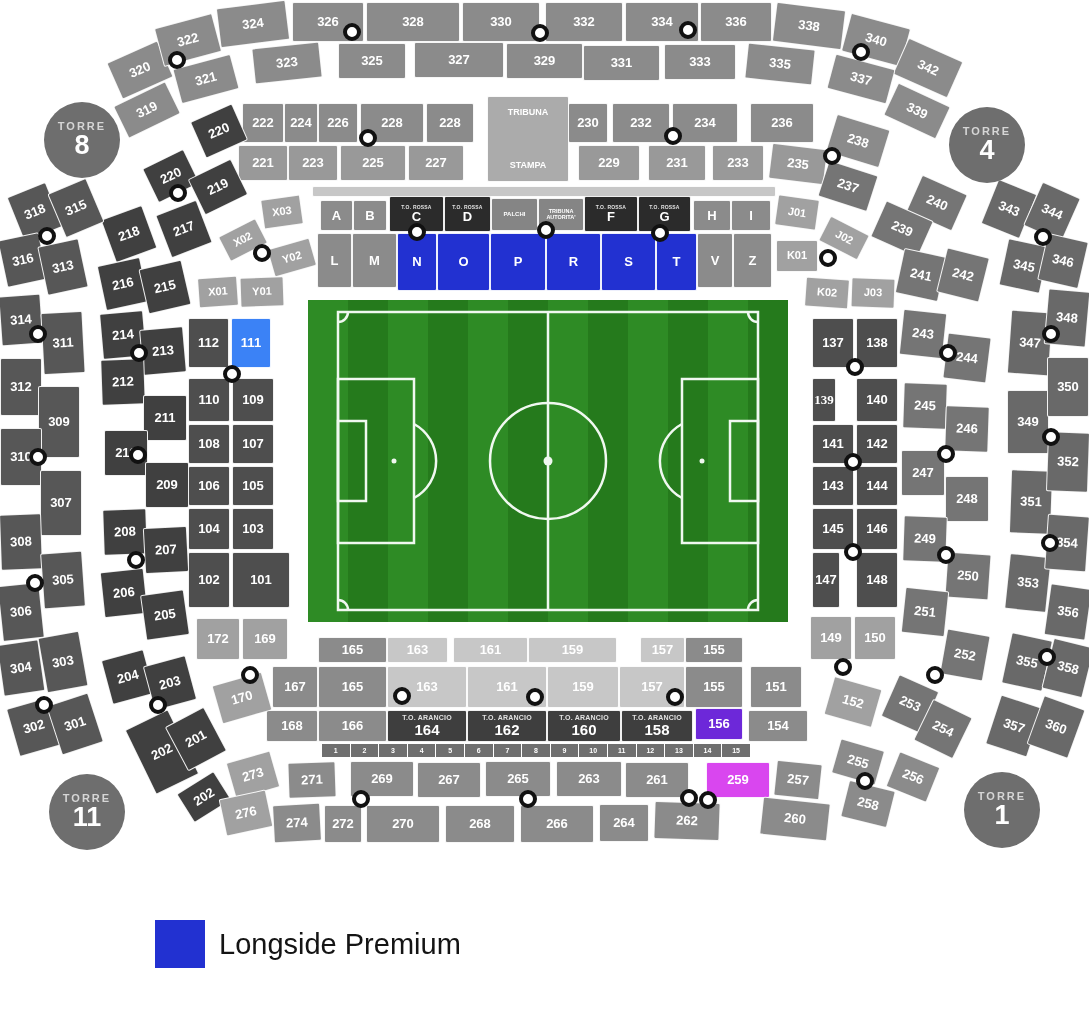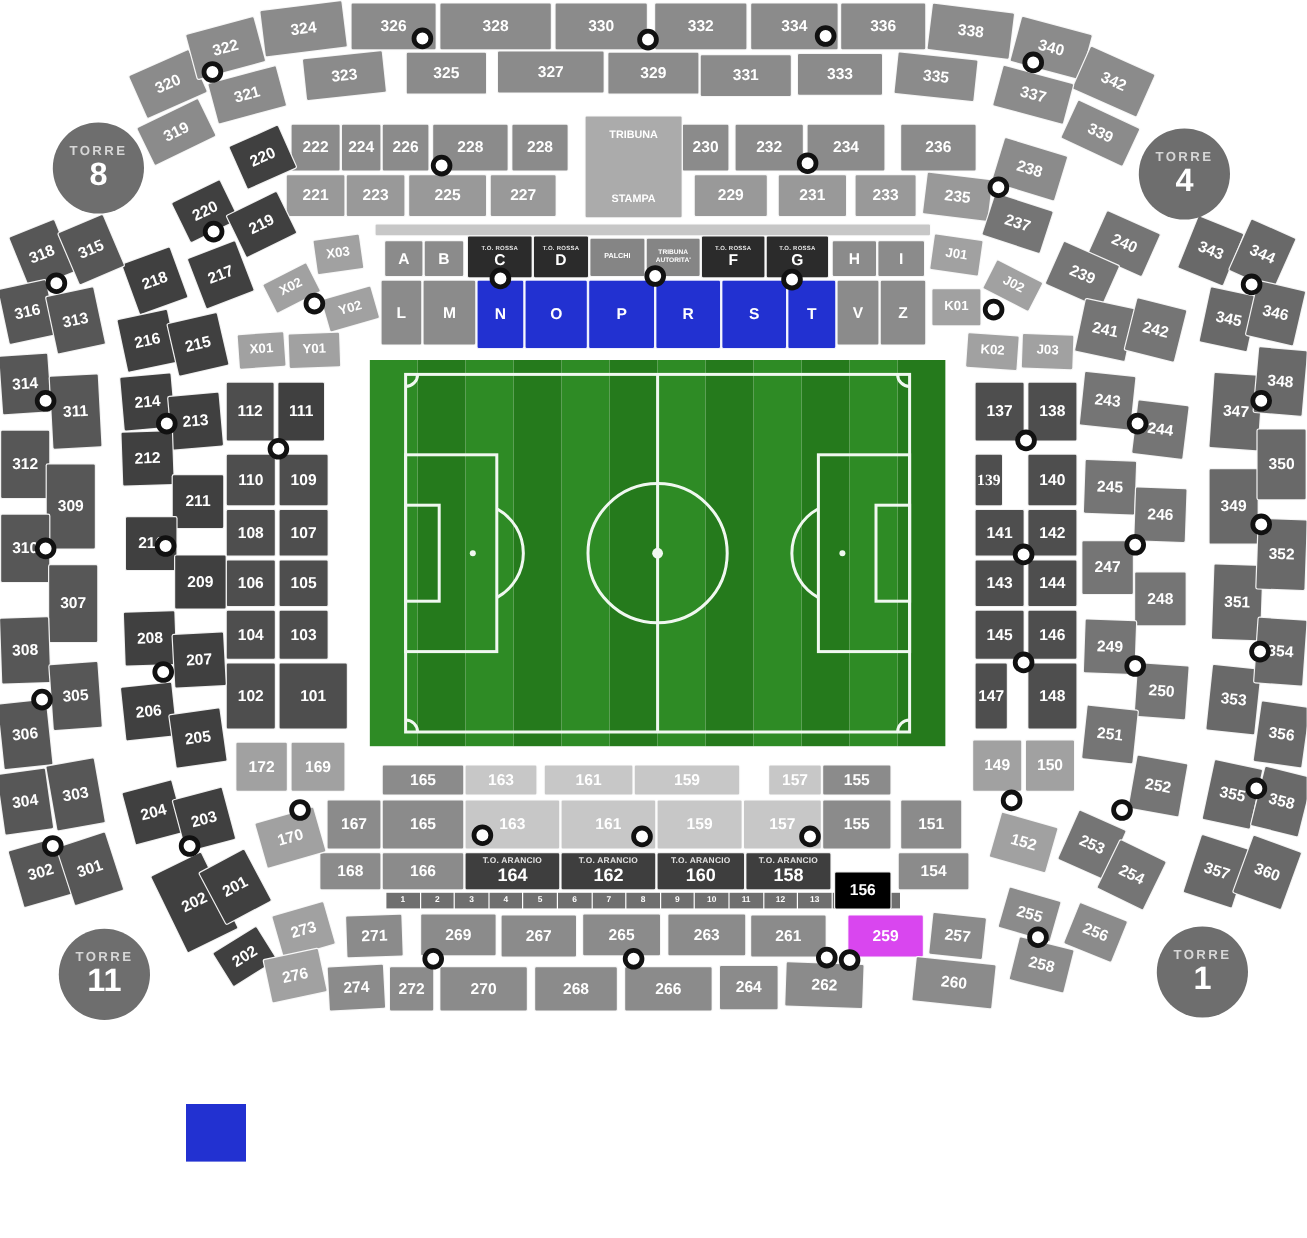--- a/index.html
+++ b/index.html
@@ -75,20 +75,21 @@
       <div style="background-color: rgb(111, 111, 111);">10</div>
       <div style="background-color: rgb(111, 111, 111);">11</div>
       <div style="background-color: rgb(111, 111, 111);">12</div>
       <div style="background-color: rgb(111, 111, 111);">13</div>
       <div style="background-color: rgb(111, 111, 111);">14</div>
       <div style="background-color: rgb(111, 111, 111);">15</div>
     </div>
 
   <div id="legend" style="left: 155px; top: 920px;">
     <div class="swatch" style="background-color: rgb(34, 49, 209);"></div>
+    <div class="ltext">Longside Premium</div>
   </div>
 <div class="sec" style="left: 112px; top: 50px; width: 56px; height: 40px; background-color: rgb(139, 139, 139); transform: rotate(-24deg);">
       <div style="font-size: 13px;">320</div>
     </div>
     <div class="sec" style="left: 158px; top: 20px; width: 60px; height: 40px; background-color: rgb(139, 139, 139); transform: rotate(-15deg);">
       <div style="font-size: 13px;">322</div>
     </div>
     <div class="sec" style="left: 218px; top: 4px; width: 70px; height: 40px; background-color: rgb(139, 139, 139); transform: rotate(-7deg);">
       <div style="font-size: 13px;">324</div>
     </div>
@@ -320,21 +321,21 @@
     </div>
     <div class="sec" style="left: 805px; top: 278px; width: 44px; height: 30px; background-color: rgb(161, 161, 161); transform: rotate(4deg);">
       <div style="font-size: 11px;">K02</div>
     </div>
     <div class="sec" style="left: 851px; top: 278px; width: 44px; height: 30px; background-color: rgb(161, 161, 161); transform: rotate(2deg);">
       <div style="font-size: 11px;">J03</div>
     </div>
     <div class="sec" style="left: 188px; top: 318px; width: 41px; height: 50px; background-color: rgb(78, 78, 78);">
       <div style="font-size: 13px;">112</div>
     </div>
-    <div class="sec" style="left: 231px; top: 318px; width: 40px; height: 50px; background-color: #404040;">
+    <div class="sec" style="left: 231px; top: 318px; width: 40px; height: 50px; background-color: #3b82f6;">
       <div style="font-size: 13px;">111</div>
     </div>
     <div class="sec" style="left: 188px; top: 378px; width: 42px; height: 44px; background-color: rgb(78, 78, 78);">
       <div style="font-size: 13px;">110</div>
     </div>
     <div class="sec" style="left: 232px; top: 378px; width: 42px; height: 44px; background-color: rgb(78, 78, 78);">
       <div style="font-size: 13px;">109</div>
     </div>
     <div class="sec" style="left: 188px; top: 424px; width: 42px; height: 40px; background-color: rgb(78, 78, 78);">
       <div style="font-size: 13px;">108</div>
@@ -717,21 +718,21 @@
       <div style="font-size: 15px;">162</div>
     </div>
     <div class="sec" style="left: 547px; top: 710px; width: 74px; height: 32px; background-color: rgb(62, 62, 62);">
       <div class="sub" style="font-size: 7px;">T.O. ARANCIO</div>
       <div style="font-size: 15px;">160</div>
     </div>
     <div class="sec" style="left: 621px; top: 710px; width: 72px; height: 32px; background-color: rgb(62, 62, 62);">
       <div class="sub" style="font-size: 7px;">T.O. ARANCIO</div>
       <div style="font-size: 15px;">158</div>
     </div>
-    <div class="sec" style="left: 695px; top: 726px; width: 48px; height: 32px; background-color: #000000; justify-content: center;">
+    <div class="sec" style="left: 695px; top: 708px; width: 48px; height: 32px; background-color: #6d28d9; justify-content: center;">
       <div style="font-size: 13px;">156</div>
     </div>
     <div class="sec" style="left: 748px; top: 710px; width: 60px; height: 32px; background-color: rgb(139, 139, 139);">
       <div style="font-size: 13px;">154</div>
     </div>
     <div class="sec" style="left: 196px; top: 618px; width: 44px; height: 42px; background-color: rgb(161, 161, 161);">
       <div style="font-size: 13px;">172</div>
     </div>
     <div class="sec" style="left: 242px; top: 618px; width: 46px; height: 42px; background-color: rgb(161, 161, 161);">
       <div style="font-size: 13px;">169</div>

